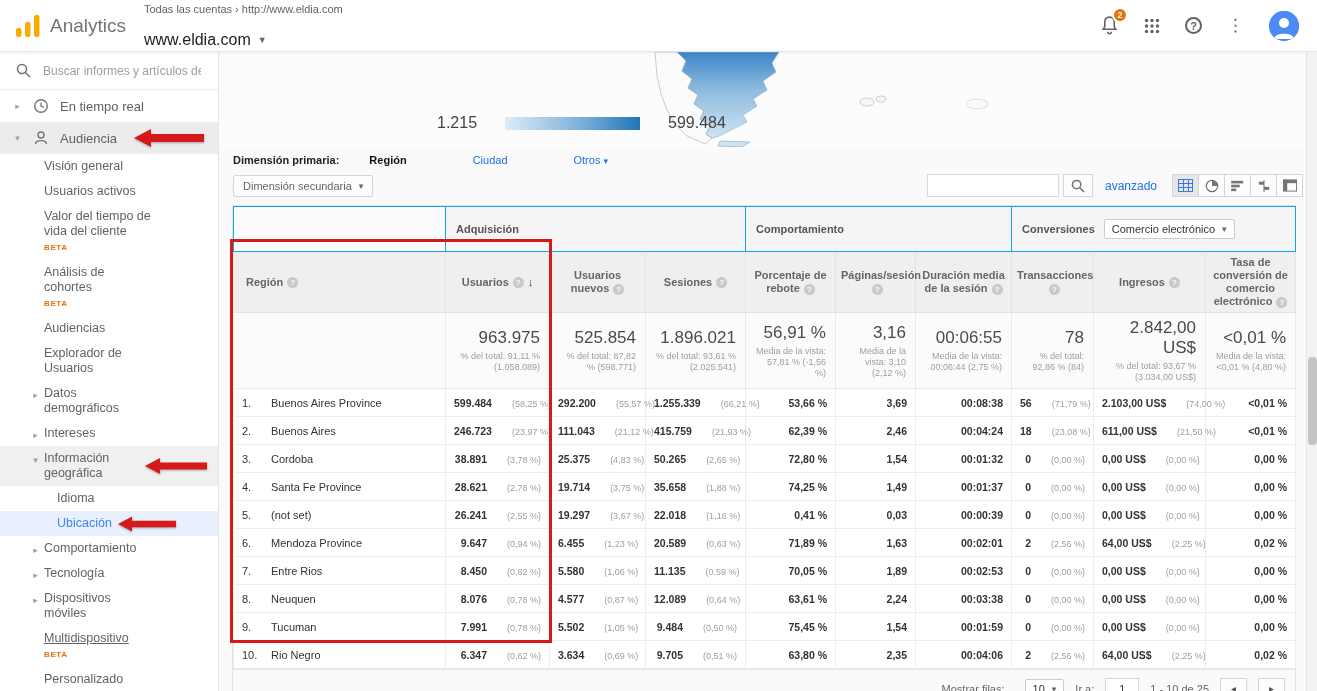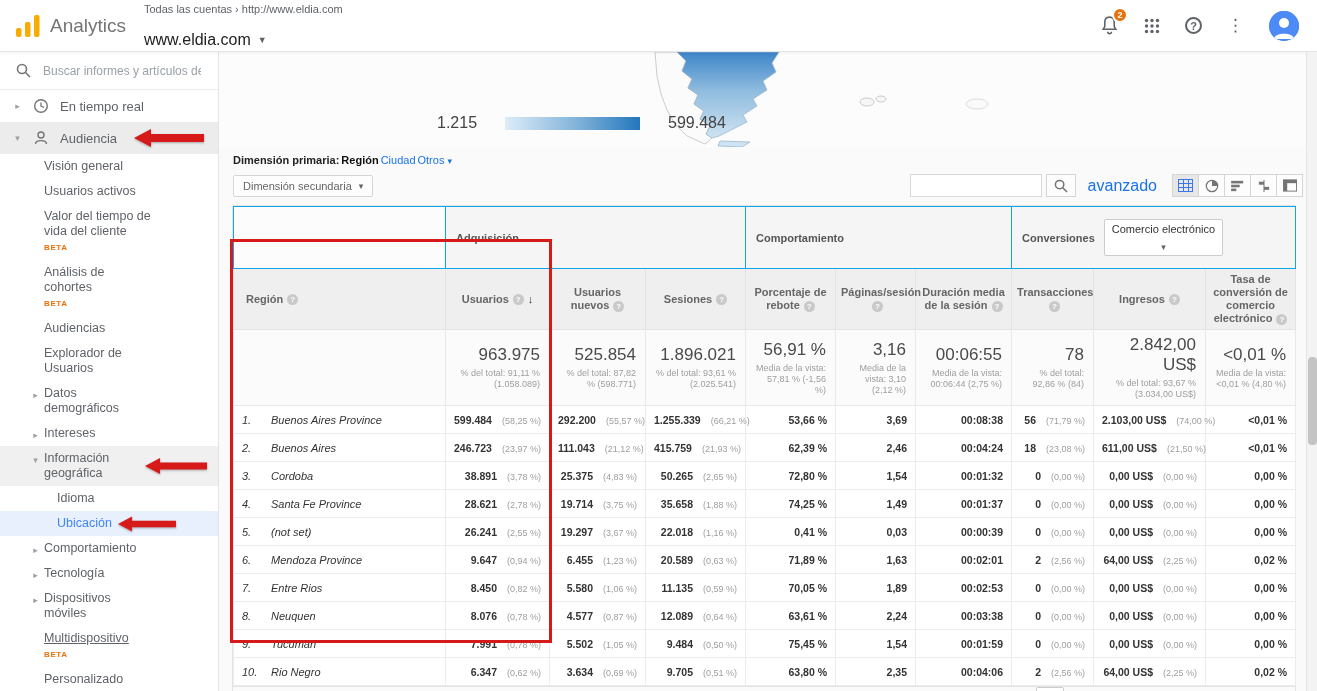--- a/index.html
+++ b/index.html
@@ -50,66 +50,66 @@
   .u { text-decoration:underline; }
 
   
   .main { position:absolute; left:219px; top:52px; right:0; bottom:0; background:#fafafa; overflow:hidden; }
   .map-area { position:relative; height:95px; background:#fcfcfc; }
   .map-svg { position:absolute; left:0; top:0; }
   .legend { position:absolute; left:218px; top:62px; display:flex; align-items:center; gap:28px;
             font-size:16px; color:#444; }
   .legend-bar { width:135px; height:13px; background:linear-gradient(90deg,#ddecf8 0%,#7fb1d9 55%,#2276bb 100%); }
 
-  .dim-row { display:flex; align-items:center; gap:2px; padding:7px 0 3px 14px; font-size:11px; }
+  .dim-row { display:flex; align-items:center; gap:30px; padding:7px 0 3px 14px; font-size:11px; }
   .dim-label { font-weight:bold; color:#222; }
   .dim-selected { font-weight:bold; color:#111; cursor:default; }
-  .dim-link { color:#1a73e8; cursor:pointer; }
+  .dim-link { color:#1a73e8; cursor:pointer;margin-left:36px; }
   .dim-link .caret { color:#1a73e8; margin-left:3px; }
 
   .toolbar { display:flex; align-items:center; padding:5px 14px 8px 14px; }
   .btn { display:inline-flex; align-items:center; gap:7px; border:1px solid #d5d5d5; background:#fdfdfd;
          border-radius:2px; font-size:11px; color:#666; padding:4px 9px; cursor:pointer; }
   .toolbar-right { margin-left:auto; display:flex; align-items:center; gap:8px; }
   .search-field { width:132px; height:23px; border:1px solid #d9d9d9; background:#fff; font-size:11px;
                   padding:0 6px; outline:none; color:#333; }
   .q-btn { width:30px; height:23px; border:1px solid #d5d5d5; background:#fdfdfd; display:flex;
            align-items:center; justify-content:center; cursor:pointer; margin-left:-4px; }
-  .adv-link { color:#1a73e8; font-size:16px; cursor:pointer; margin:0 8px 0 4px; }
+  .adv-link { color:#1a73e8; font-size:12px; cursor:pointer; margin:0 8px 0 4px; }
   .view-group { display:flex; }
   .view-btn { width:27px; height:23px; border:1px solid #d5d5d5; background:#fdfdfd; margin-left:-1px;
               display:flex; align-items:center; justify-content:center; cursor:pointer; }
   .view-btn.active { background:#e7e7e7; }
 
   
   .table-card { position:relative; margin-left:13px; width:1064px; background:#fff; border:1px solid #e3e3e3; }
   table { border-collapse:collapse; table-layout:fixed; width:1062px; font-size:11px; }
   tr.group-row th { height:34px; background:#f5f5f5; border:1px solid #0ea5e9; font-size:11px; color:#555;
                     text-align:left; padding:12px 10px; font-weight:bold; }
   tr.group-row th.corner { background:#fcfcfc; }
   .group-flex { display:flex; align-items:center; }
   .mini-select { display:inline-flex; align-items:center; gap:7px; border:1px solid #ccc; background:#fff;
                  padding:3px 7px; font-size:11px; color:#333; margin-left:9px; border-radius:2px;
-                 font-weight:normal; cursor:pointer;flex-direction:column; }
+                 font-weight:normal; cursor:pointer; }
   tr.col-row th { height:56px; background:#efefef; border:1px solid #e3e3e3; color:#666; font-weight:bold;
                   text-align:center; vertical-align:middle; padding:4px 5px; line-height:13px; }
   tr.col-row th.dim { text-align:left; padding-left:12px; }
   .help { display:inline-block; width:11px; height:11px; line-height:11px; border-radius:50%;
           background:#c9c9c9; color:#fff; font-size:8px; text-align:center; margin-left:4px;
           vertical-align:middle; font-weight:bold; }
   .sort-arrow { font-size:11px; color:#333; margin-left:4px; font-weight:normal; }
   tr.summary-row td { background:#fbfbfb; border:1px solid #e9e9e9; height:64px; vertical-align:middle;
                       text-align:right; padding:5px 9px; }
   .sum-v { font-size:17px; color:#4a4a4a; }
   .sum-s { font-size:9px; color:#9e9e9e; margin-top:3px; line-height:11px; }
   tbody.data td { border:1px solid #ececec; height:28px; padding:0 8px; }
   td.num { text-align:right; white-space:nowrap; }
   .val { font-weight:bold; color:#333; font-size:10.5px; }
-  .pct { color:#9e9e9e; font-size:9px; margin-left:10px; }
-  td.region-cell { padding-left:12px;font-style:italic; }
+  .pct { color:#9e9e9e; font-size:9px; margin-left:20px; }
+  td.region-cell { padding-left:12px; }
   .rank { display:inline-block; width:20px; color:#333; }
   .rname { margin-left:9px; color:#333; cursor:pointer; }
 
   .table-footer { margin-left:13px; width:1064px; background:#fafafa; border:1px solid #e3e3e3;
                   border-top:none; height:38px; display:flex; align-items:center; justify-content:flex-end;
                   gap:11px; font-size:11px; color:#666; padding-right:10px; }
   .goto-input { width:34px; height:21px; border:1px solid #d5d5d5; text-align:center; font-size:11px;
                 color:#333; outline:none; }
   .pager-btn { width:27px; height:22px; border:1px solid #d5d5d5; background:#fdfdfd; display:flex;
                align-items:center; justify-content:center; color:#555; cursor:pointer; font-size:10px; }

